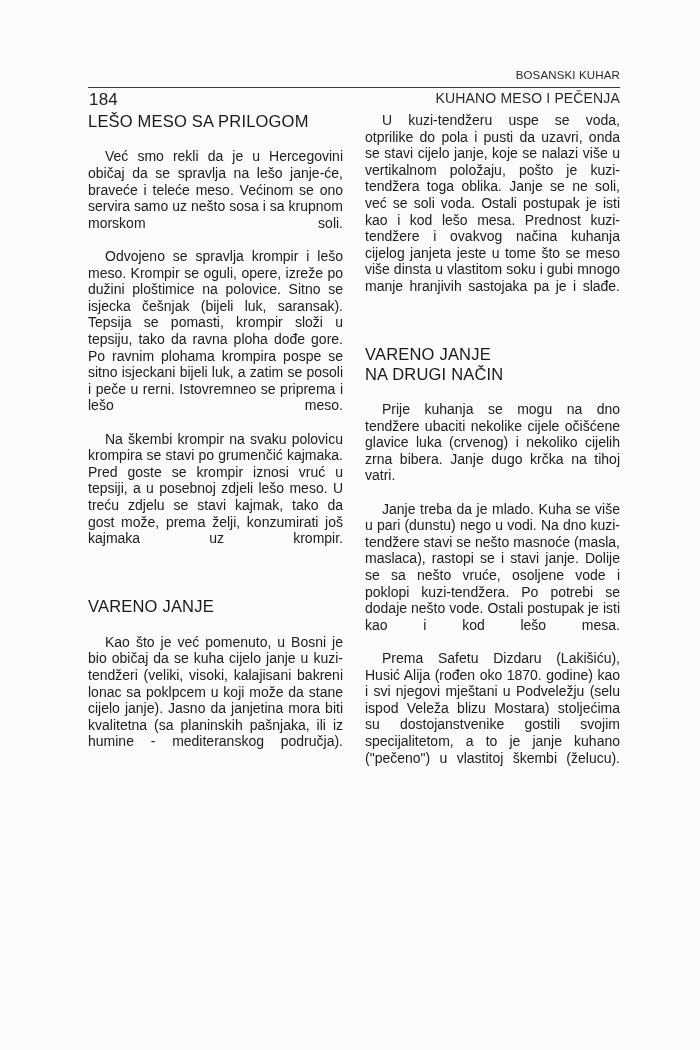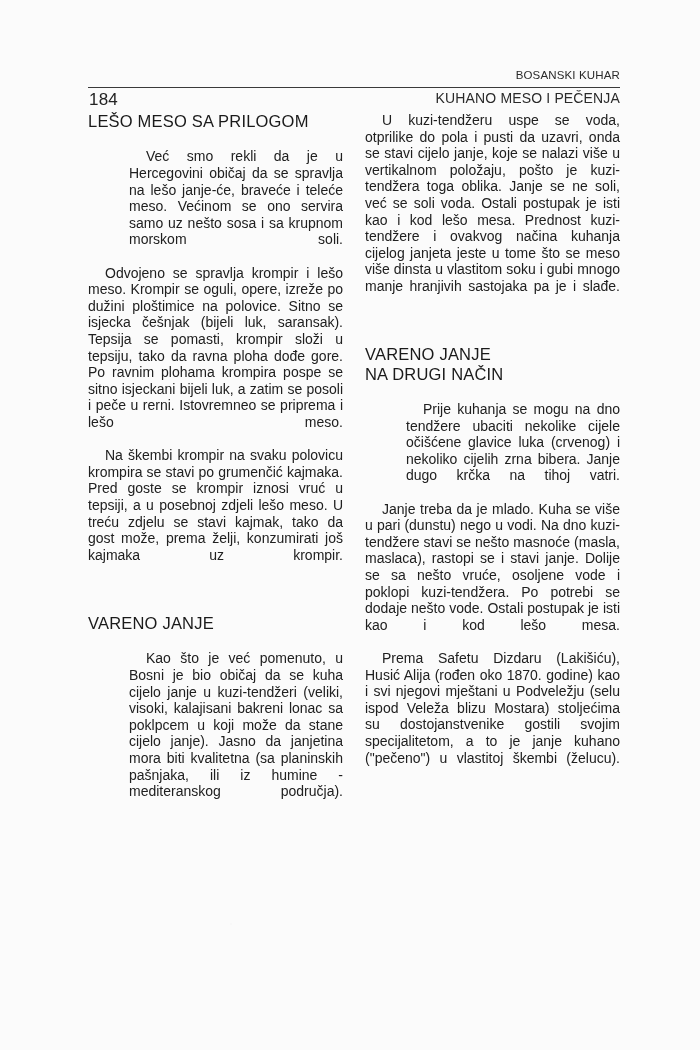--- a/index.html
+++ b/index.html
@@ -115,21 +115,20 @@
     text-justify: inter-word;
     text-indent: 17px;
     color: #202020;
     hyphens: manual;
   }
   p.para + p.para {
     margin-top: 0;
   }
   h2.section + p.para {
     margin-top: 17px;
-    margin-left: 41px;
   }
   
   p.para::after {
     content: "";
     display: inline-block;
     width: 100%;
   }
 </style>
 </head>
 <body>

